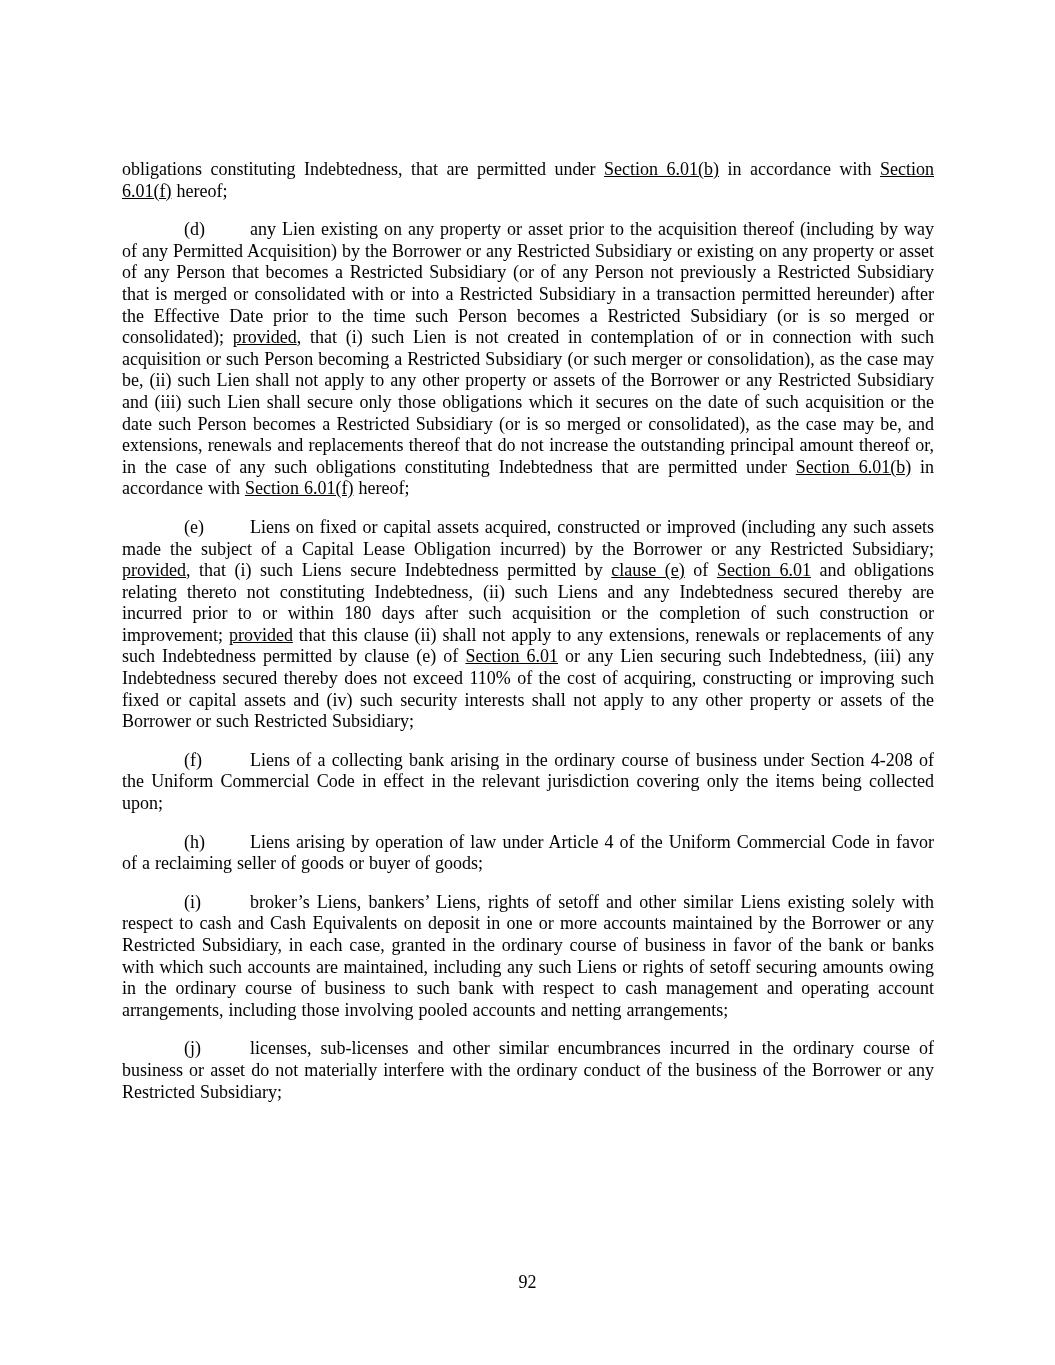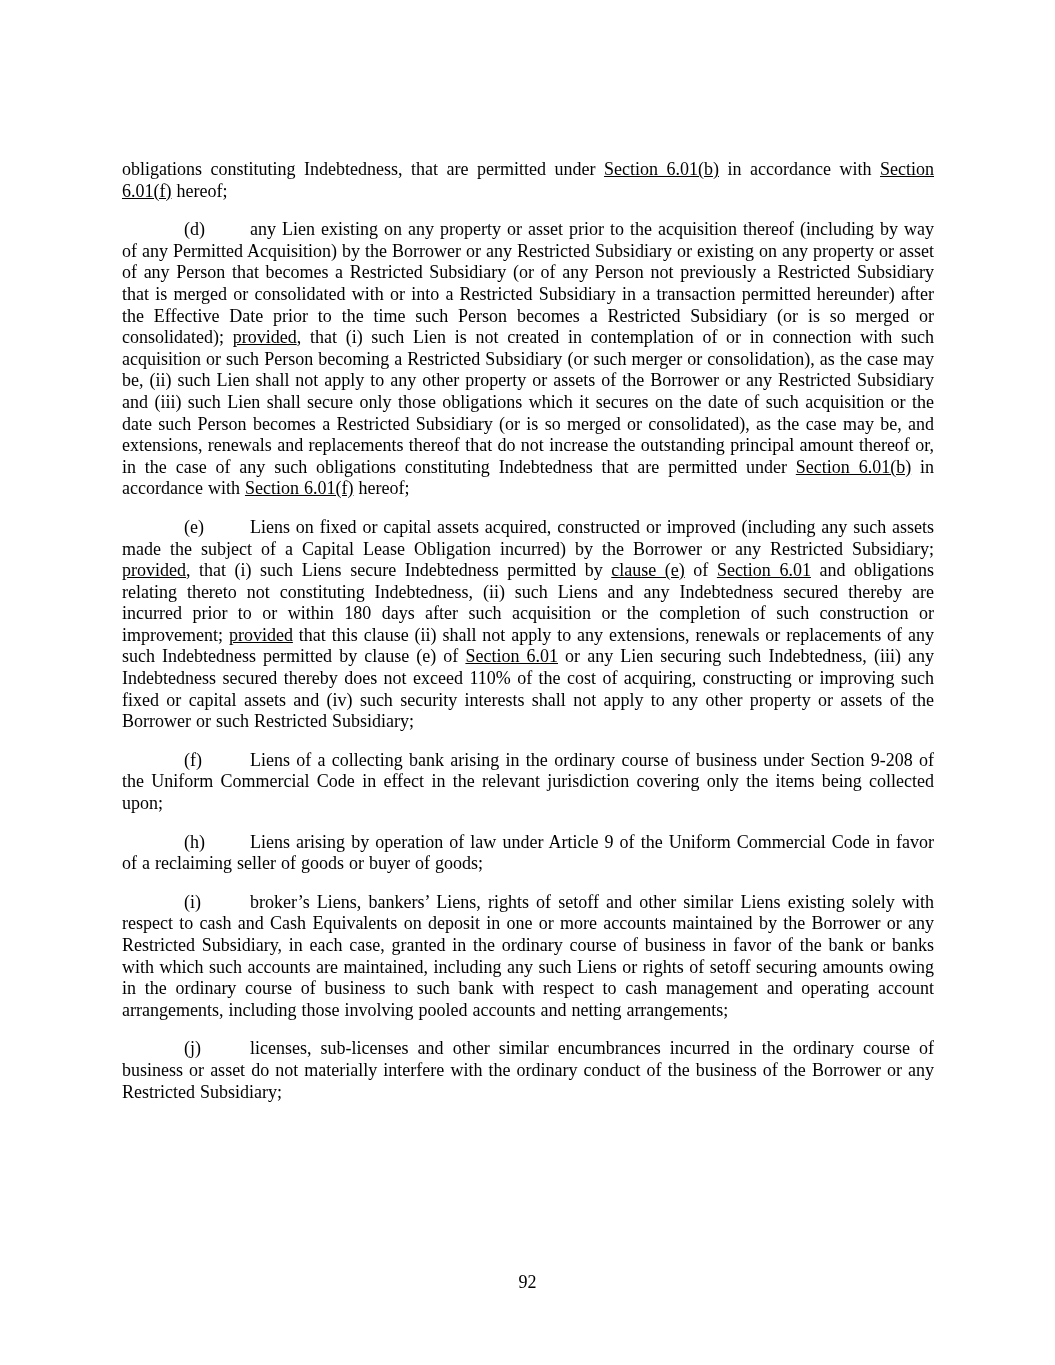--- a/index.html
+++ b/index.html
@@ -50,19 +50,19 @@
     line-height: 21.6px;
   }
 </style>
 </head>
 <body>
 
 <div class="page">
     <p class="para continuation"><span>obligations constituting Indebtedness, that are permitted under </span><span class="u">Section 6.01(b)</span><span> in accordance with </span><span class="u">Section 6.01(f)</span><span> hereof;</span></p>
     <p class="para labeled"><span class="plabel">(d)</span><span>any Lien existing on any property or asset prior to the acquisition thereof (including by way of any Permitted Acquisition) by the Borrower or any Restricted Subsidiary or existing on any property or asset of any Person that becomes a Restricted Subsidiary (or of any Person not previously a Restricted Subsidiary that is merged or consolidated with or into a Restricted Subsidiary in a transaction permitted hereunder) after the Effective Date prior to the time such Person becomes a Restricted Subsidiary (or is so merged or consolidated); </span><span class="u">provided</span><span>, that (i) such Lien is not created in contemplation of or in connection with such acquisition or such Person becoming a Restricted Subsidiary (or such merger or consolidation), as the case may be, (ii) such Lien shall not apply to any other property or assets of the Borrower or any Restricted Subsidiary and (iii) such Lien shall secure only those obligations which it secures on the date of such acquisition or the date such Person becomes a Restricted Subsidiary (or is so merged or consolidated), as the case may be, and extensions, renewals and replacements thereof that do not increase the outstanding principal amount thereof or, in the case of any such obligations constituting Indebtedness that are permitted under </span><span class="u">Section 6.01(b)</span><span> in accordance with </span><span class="u">Section 6.01(f)</span><span> hereof;</span></p>
     <p class="para labeled"><span class="plabel">(e)</span><span>Liens on fixed or capital assets acquired, constructed or improved (including any such assets made the subject of a Capital Lease Obligation incurred) by the Borrower or any Restricted Subsidiary; </span><span class="u">provided</span><span>, that (i) such Liens secure Indebtedness permitted by </span><span class="u">clause (e)</span><span> of </span><span class="u">Section 6.01</span><span> and obligations relating thereto not constituting Indebtedness, (ii) such Liens and any Indebtedness secured thereby are incurred prior to or within 180 days after such acquisition or the completion of such construction or improvement; </span><span class="u">provided</span><span> that this clause (ii) shall not apply to any extensions, renewals or replacements of any such Indebtedness permitted by clause (e) of </span><span class="u">Section 6.01</span><span> or any Lien securing such Indebtedness, (iii) any Indebtedness secured thereby does not exceed 110% of the cost of acquiring, constructing or improving such fixed or capital assets and (iv) such security interests shall not apply to any other property or assets of the Borrower or such Restricted Subsidiary;</span></p>
-    <p class="para labeled"><span class="plabel">(f)</span><span>Liens of a collecting bank arising in the ordinary course of business under Section 9-208 of the Uniform Commercial Code in effect in the relevant jurisdiction covering only the items being collected upon;</span></p>
-    <p class="para labeled"><span class="plabel">(h)</span><span>Liens arising by operation of law under Article 9 of the Uniform Commercial Code in favor of a reclaiming seller of goods or buyer of goods;</span></p>
+    <p class="para labeled"><span class="plabel">(f)</span><span>Liens of a collecting bank arising in the ordinary course of business under Section 4-208 of the Uniform Commercial Code in effect in the relevant jurisdiction covering only the items being collected upon;</span></p>
+    <p class="para labeled"><span class="plabel">(h)</span><span>Liens arising by operation of law under Article 4 of the Uniform Commercial Code in favor of a reclaiming seller of goods or buyer of goods;</span></p>
     <p class="para labeled"><span class="plabel">(i)</span><span>broker’s Liens, bankers’ Liens, rights of setoff and other similar Liens existing solely with respect to cash and Cash Equivalents on deposit in one or more accounts maintained by the Borrower or any Restricted Subsidiary, in each case, granted in the ordinary course of business in favor of the bank or banks with which such accounts are maintained, including any such Liens or rights of setoff securing amounts owing in the ordinary course of business to such bank with respect to cash management and operating account arrangements, including those involving pooled accounts and netting arrangements;</span></p>
     <p class="para labeled"><span class="plabel">(j)</span><span>licenses, sub-licenses and other similar encumbrances incurred in the ordinary course of business or asset do not materially interfere with the ordinary conduct of the business of the Borrower or any Restricted Subsidiary;</span></p>
   </div>
 
 <div class="page-number">92</div>
 
 </body></html>

